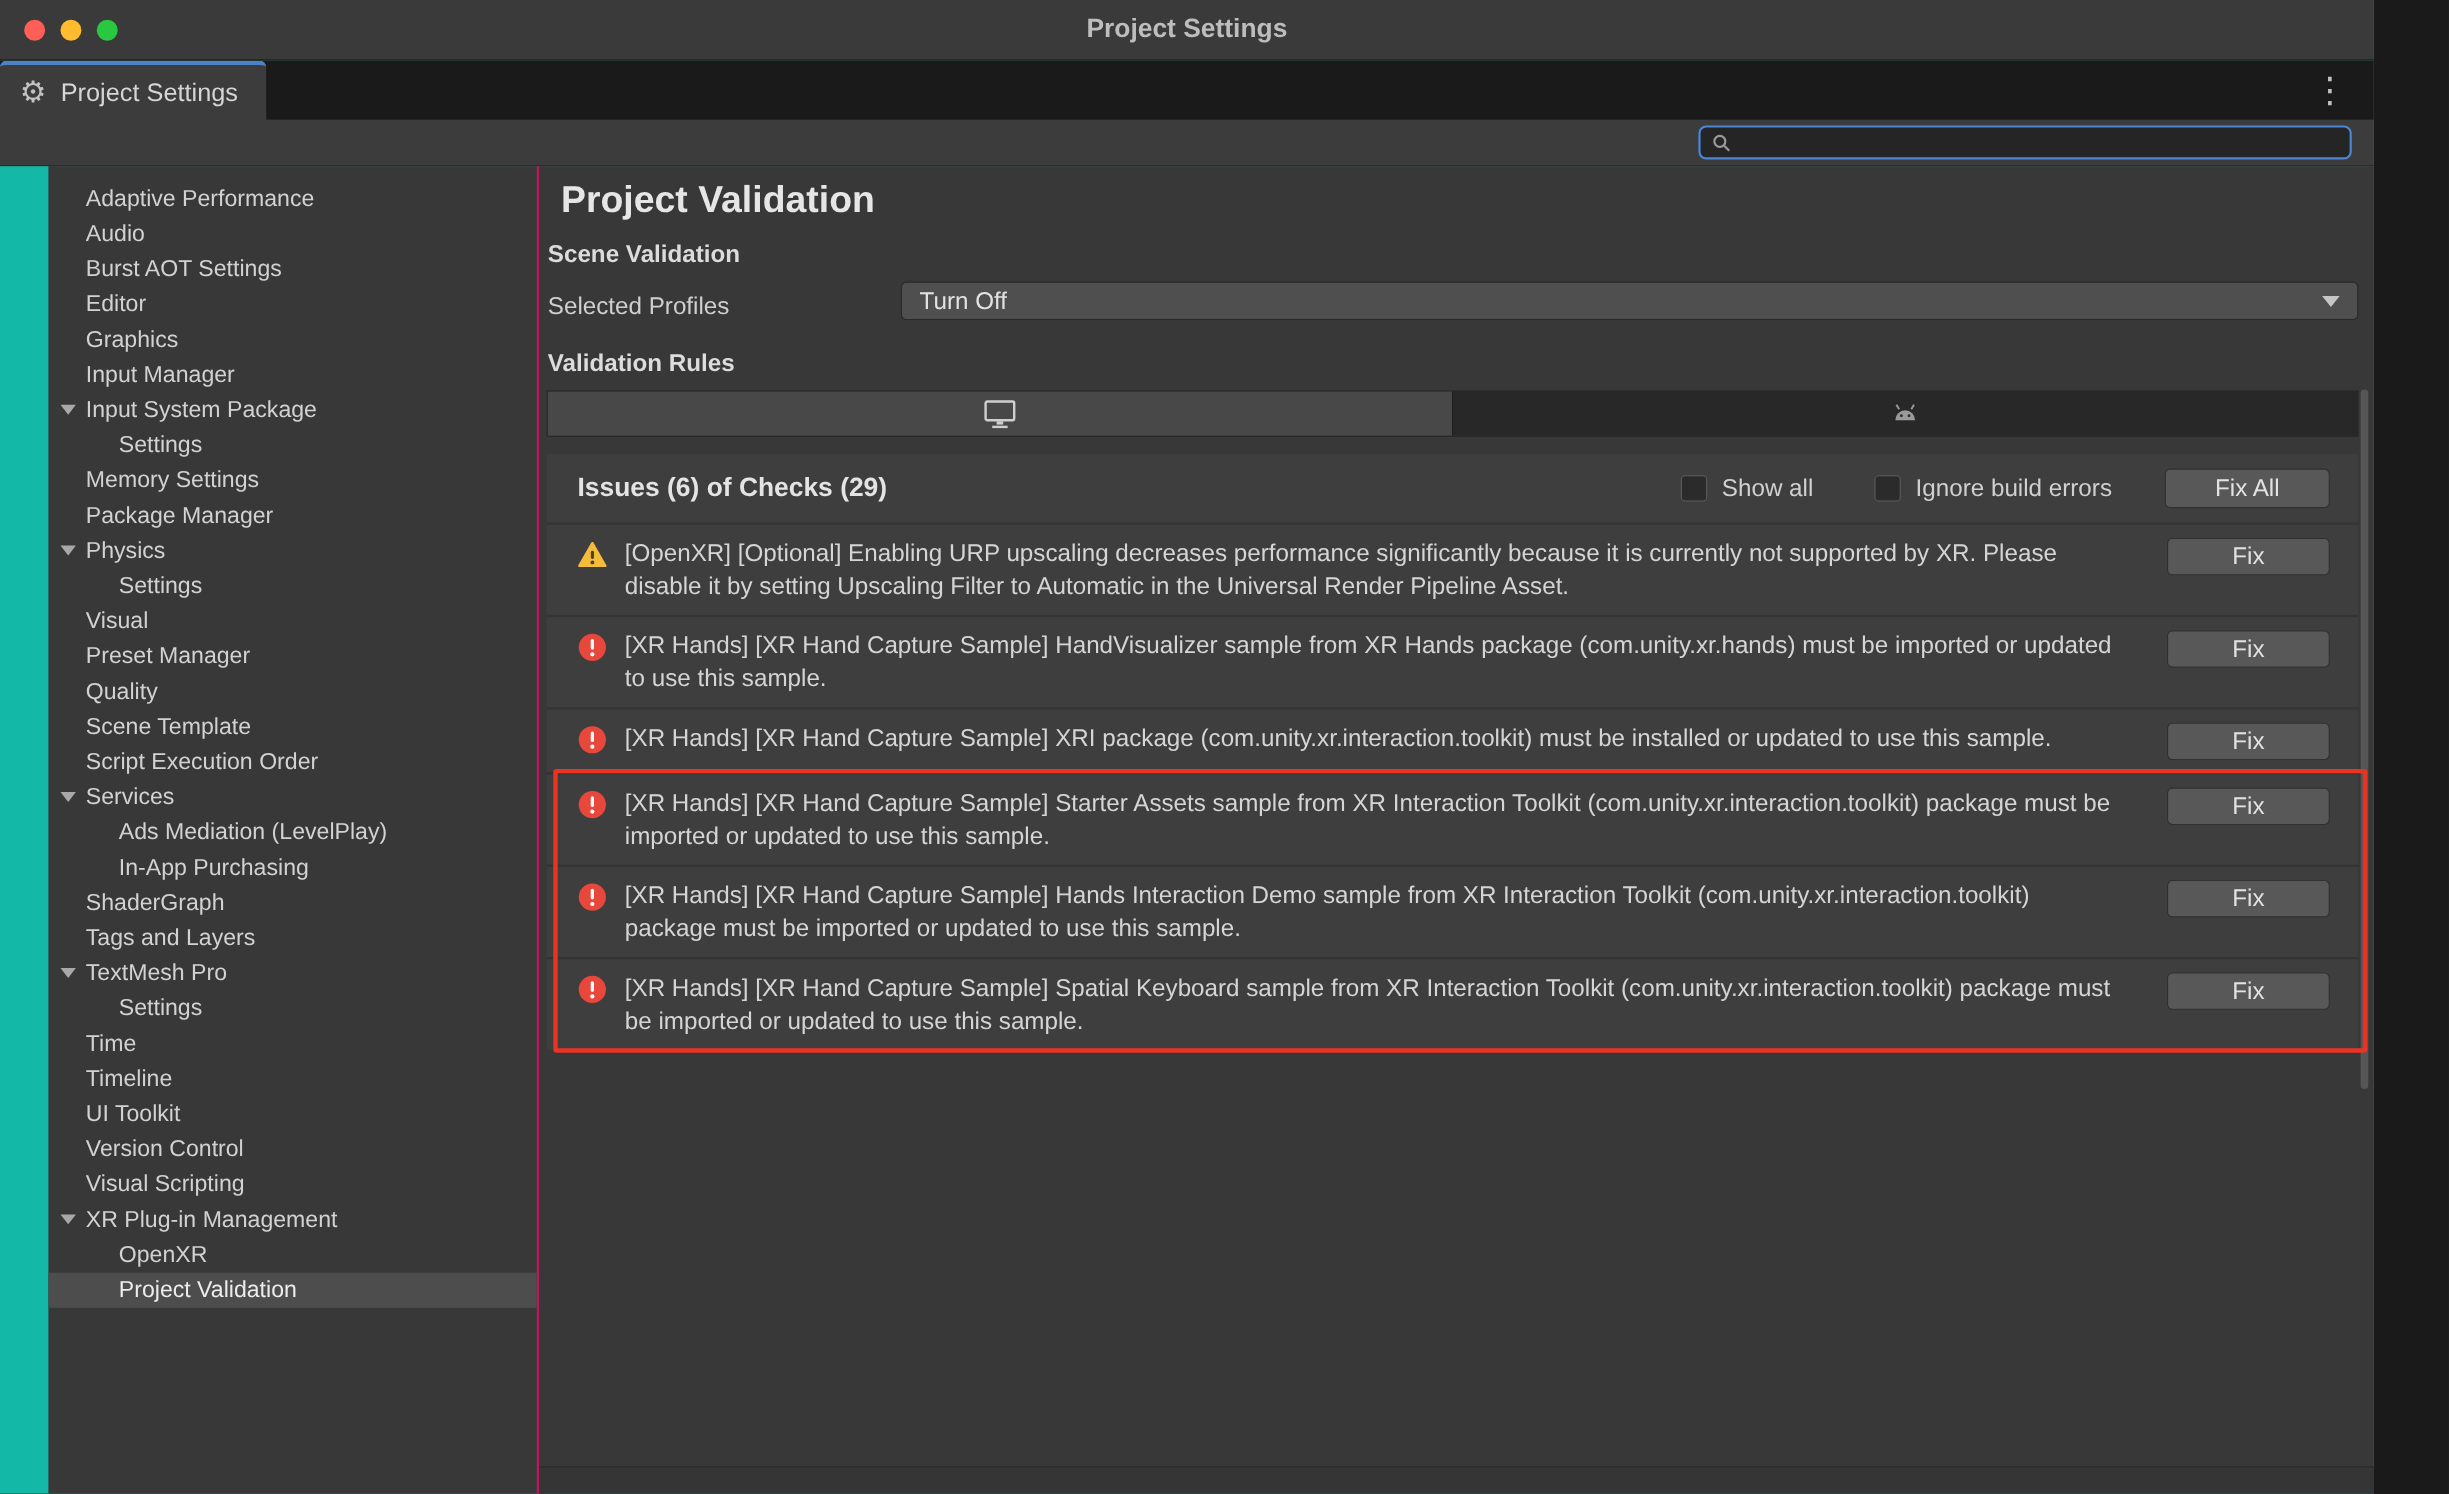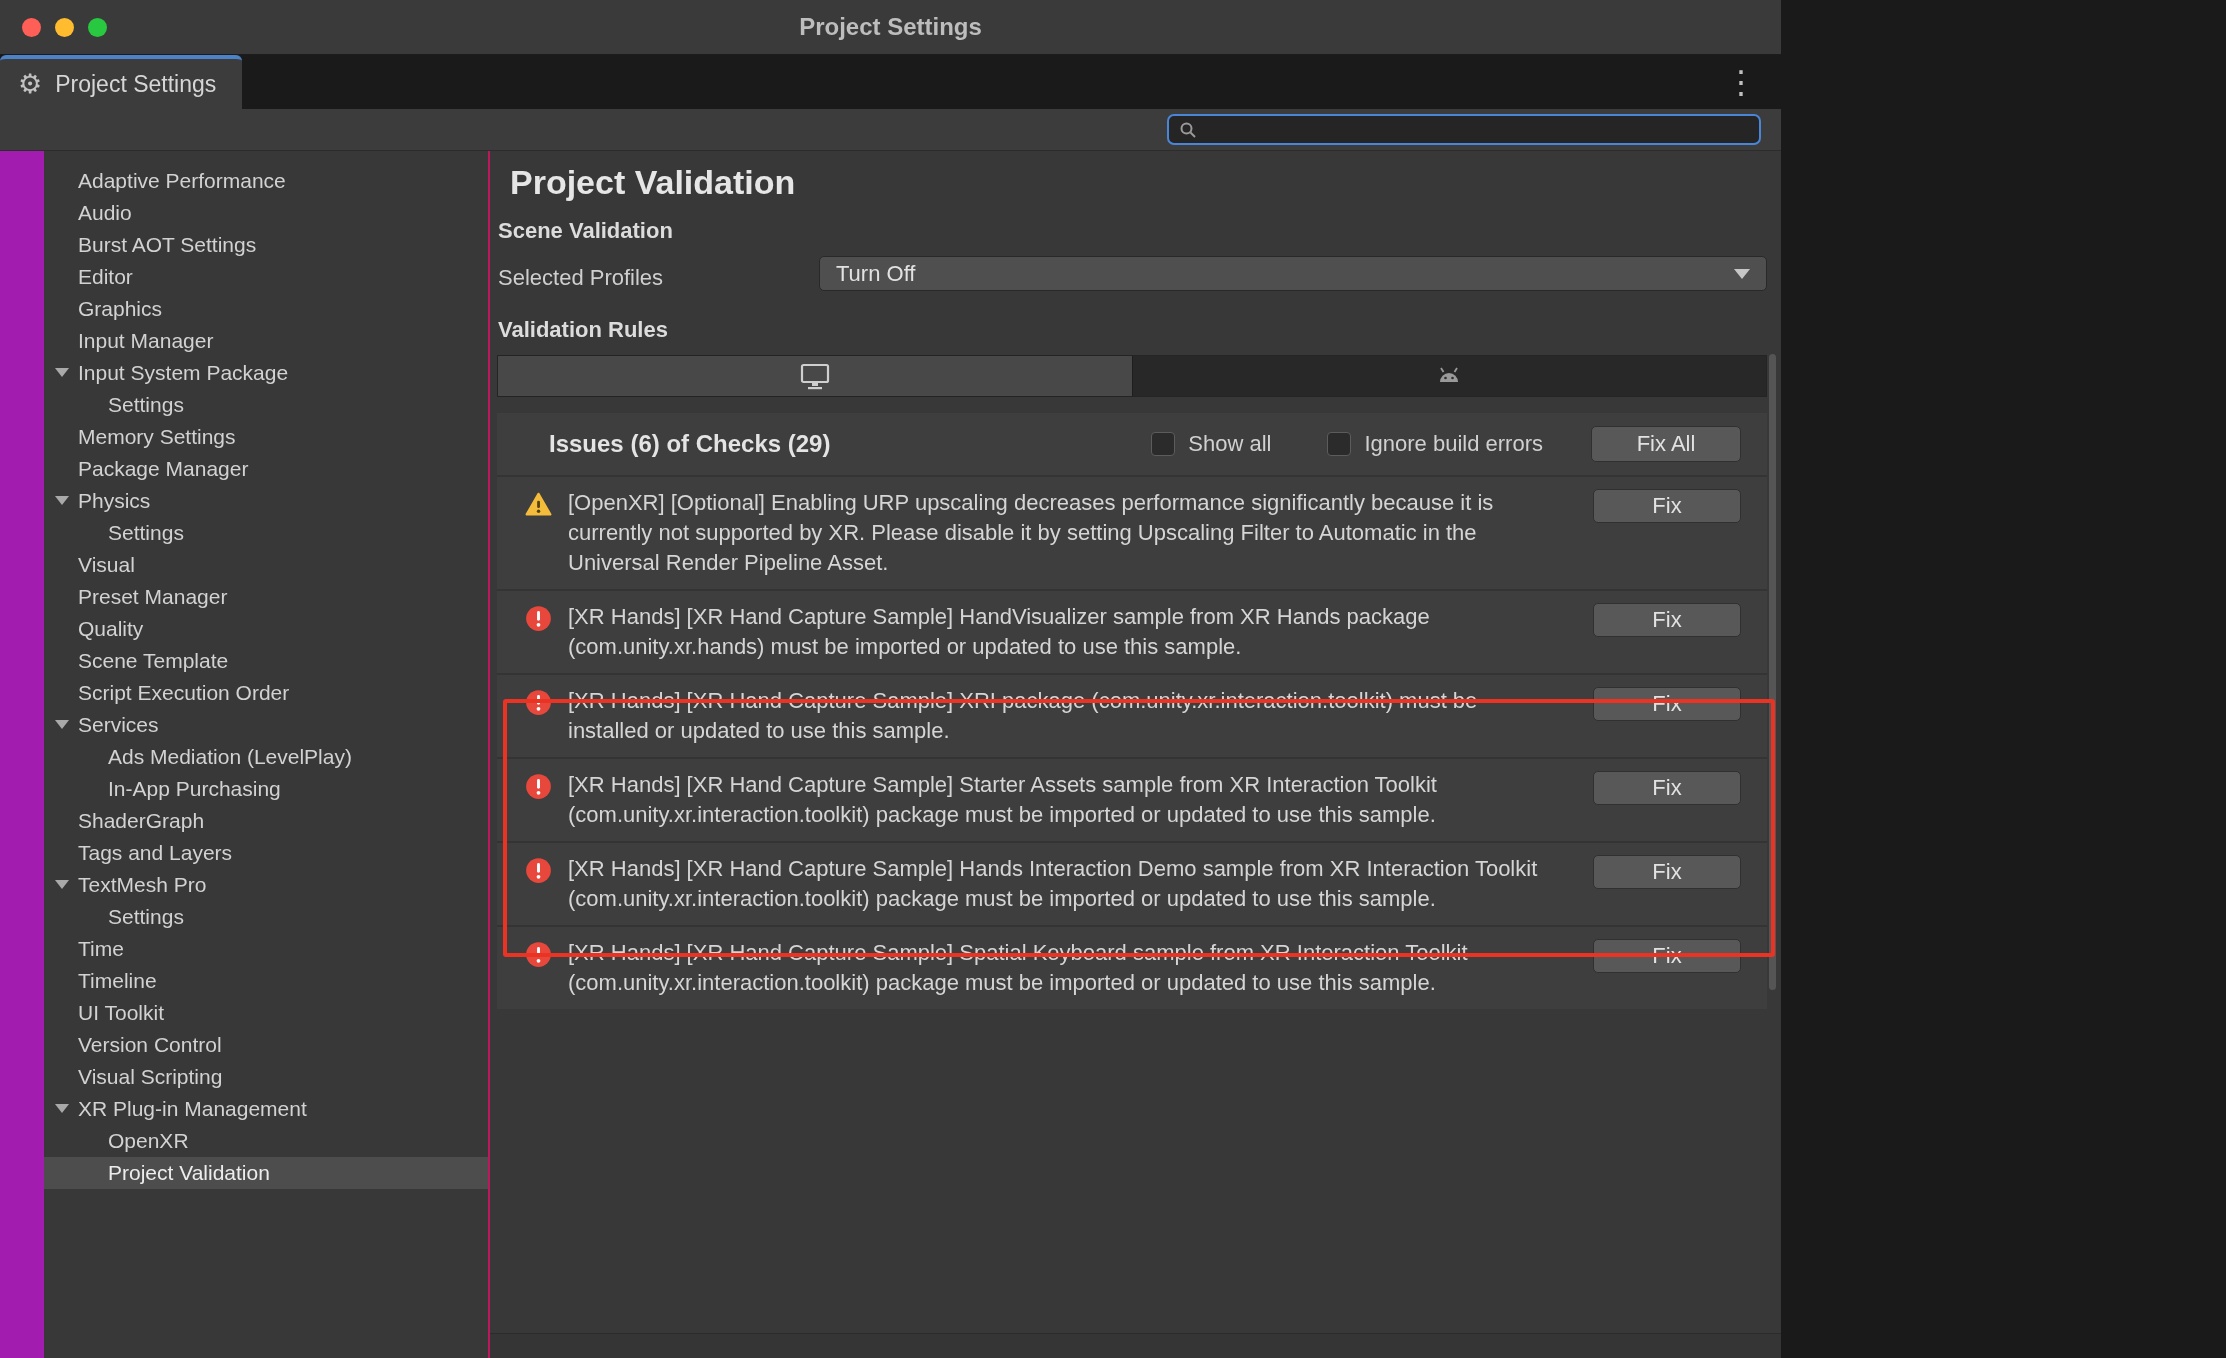--- a/index.html
+++ b/index.html
@@ -1,18 +1,18 @@
 <!DOCTYPE html>
 <html><head>
 <meta charset="utf-8">
 <style>
   * { margin:0; padding:0; box-sizing:border-box; }
   html,body { width:2226px; height:1358px; background:#1a1a1a; overflow:hidden;
     font-family:"Liberation Sans", sans-serif; -webkit-font-smoothing:antialiased; }
-  .window { position:relative; width:1781px; height:1358px; background:#a21caf; }
+  .window { position:relative; width:2158px; height:1358px; background:#14b8a6; }
 
   
   .titlebar { height:55px; background:#3a3a3a; border-bottom:1px solid #1c1c1c;
     display:flex; align-items:center; justify-content:center; position:relative; }
   .traffic { position:absolute; left:22px; top:0; height:100%; display:flex; align-items:center; gap:14px; }
   .tl { width:19px; height:19px; border-radius:50%; display:inline-block; }
   .tl.red    { background:#ff5f57; }
   .tl.yellow { background:#febc2e; }
   .tl.green  { background:#28c840; }
   .win-title { font-size:24px; font-weight:bold; color:#bdbdbd; }
@@ -59,21 +59,21 @@
     border-right:8px solid transparent; border-top:10px solid #c6c6c6; }
 
   .platform-tabs { display:flex; height:42px; border:1px solid #242424; margin:12px 0 0 0; }
   .ptab { flex:1; display:flex; align-items:center; justify-content:center; background:#282828; }
   .ptab + .ptab { border-left:1px solid #1e1e1e; }
   .ptab.active { background:#484848; }
 
   .issues-panel { margin-top:16px; background:#3e3e3e; }
   .issues-header { height:62px; display:flex; align-items:center;
     padding:0 26px 0 28px; }
-  .issues-title { font-size:24px; font-weight:bold; color:#e4e4e4; margin-right:auto;margin-left:24px; }
+  .issues-title { font-size:24px; font-weight:bold; color:#e4e4e4; margin-right:auto; }
   .cb { display:flex; align-items:center; gap:13px; font-size:22px; color:#d0d0d0;
     margin-left:56px; cursor:default; }
   .cb .box { width:24px; height:24px; background:#2b2b2b; border:1px solid #5c5c5c;
     border-radius:4px; flex:none; }
   .btn { background:#585858; border:1px solid #303030; border-radius:5px; color:#e2e2e2;
     font-size:22px; font-family:"Liberation Sans", sans-serif; }
   .fixall-btn { width:150px; height:36px; margin-left:48px; flex:none; }
 
   .issues-list { position:relative; }
   .issue-row { display:flex; align-items:flex-start; padding:11px 26px 11px 28px;

